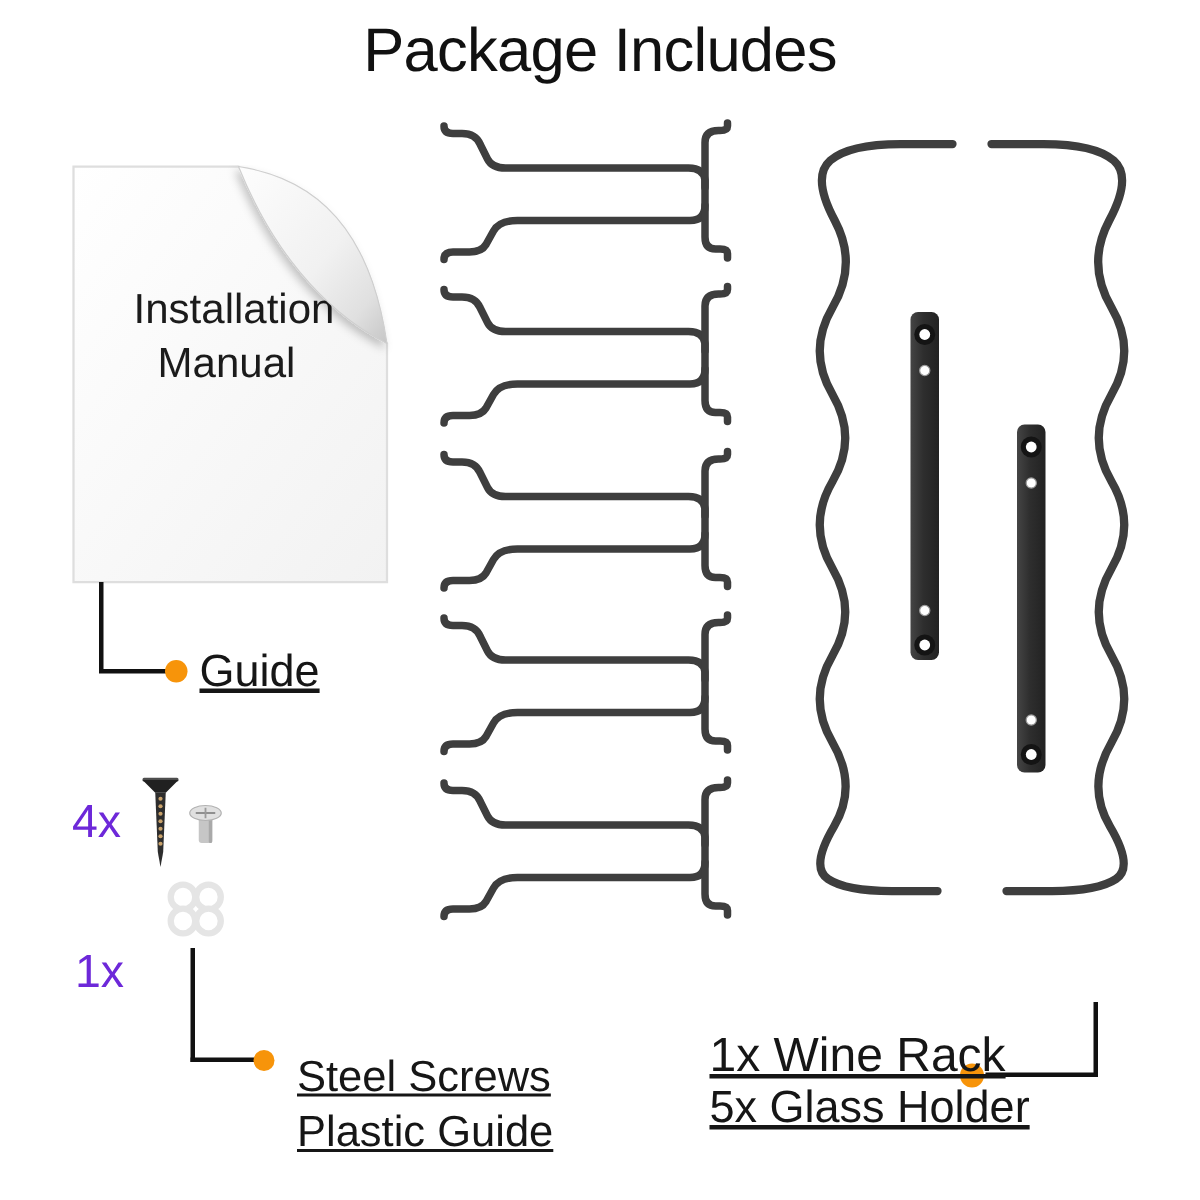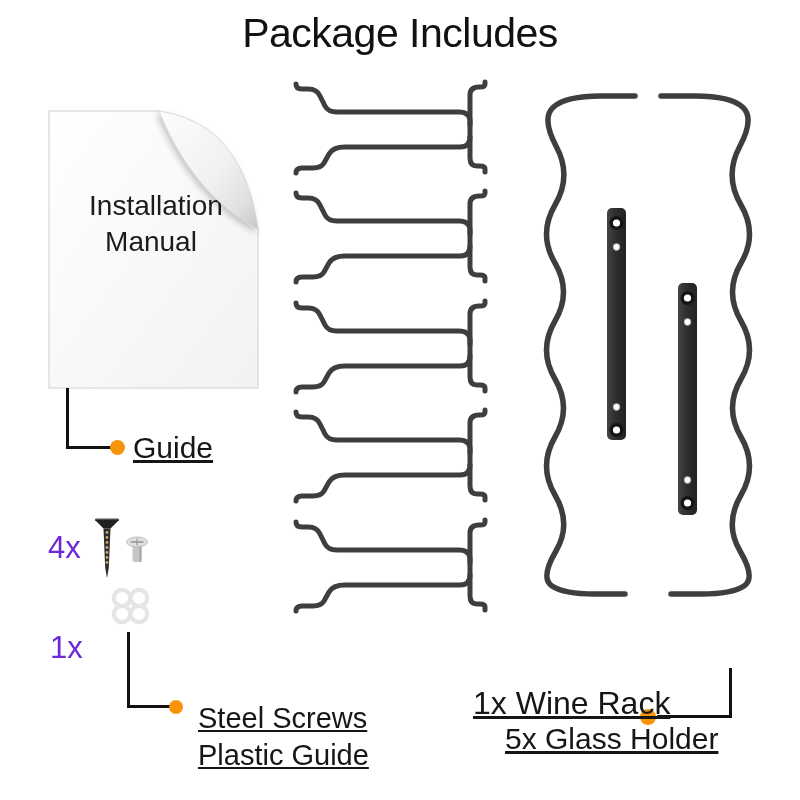--- a/index.html
+++ b/index.html
@@ -142,16 +142,16 @@
       <circle cx="159.5" cy="417" r="7" fill="#141414"></circle>
         <circle cx="159.5" cy="417" r="3.6" fill="#ffffff"></circle>
     </g>
   </svg>
 
   <div class="abs leader" style="left:729px;top:668px;width:3px;height:50px;"></div>
   <div class="abs leader" style="left:657px;top:715px;width:75px;height:3px;"></div>
   <div class="abs dot" style="left:640px;top:709px;width:16px;height:16px;background:#F7940A;"></div>
   <div class="abs" style="left:473px;top:686px;line-height:35px;">
     <div class="callout-label" style="font-size:32px;">1x Wine Rack</div>
-    <div class="callout-label" style="font-size:30px;margin-left:32px;">5x Glass Holder</div>
+    <div class="callout-label" style="font-size:30px;">5x Glass Holder</div>
   </div>
 
 </div>
 
 </body></html>

